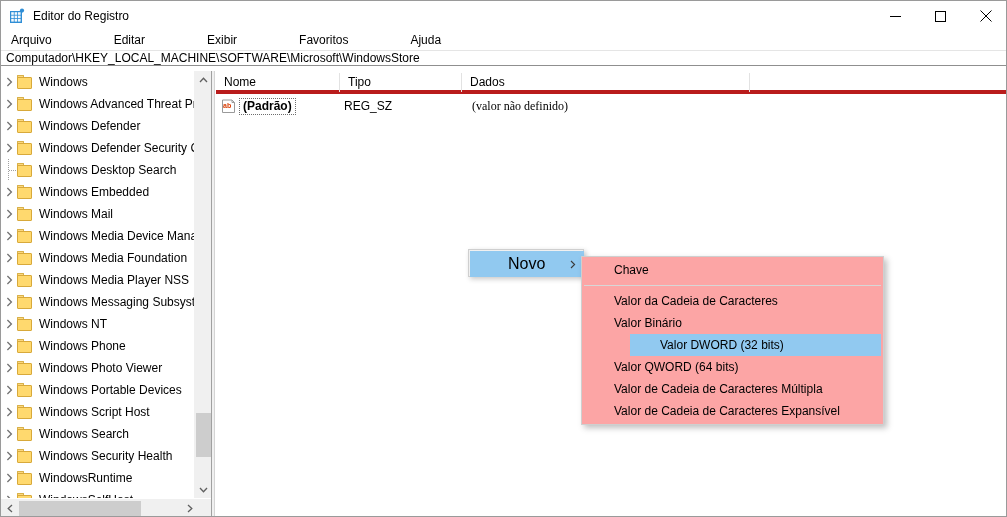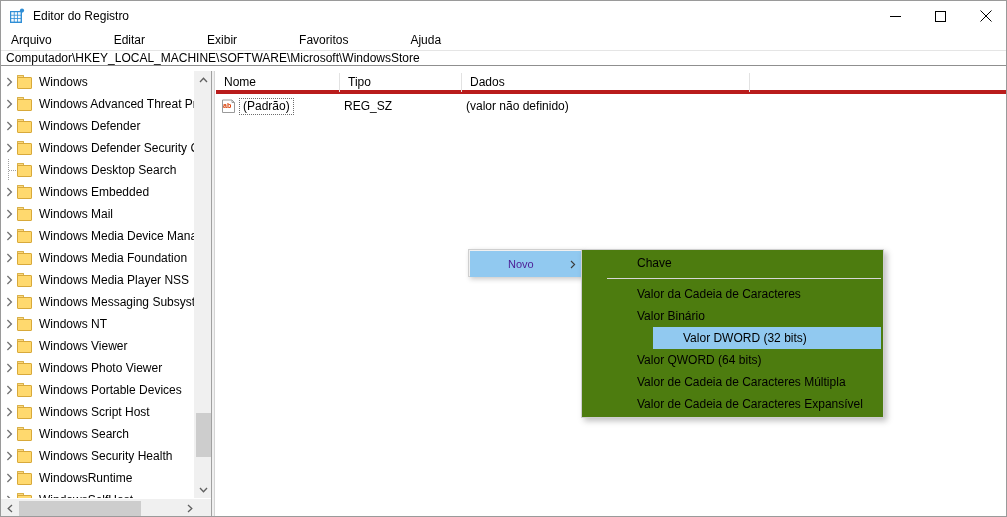--- a/index.html
+++ b/index.html
@@ -324,20 +324,21 @@
   .cell-text {
     font-size: 12px;
     color: #000000;
     line-height: 1;
     padding-bottom: 1px;
   }
   .focus-rect {
     border: 1px dotted #6d6d6d;
     padding: 1px 3px 2px 3px;
     box-sizing: border-box;
+    font-weight: bold;
   }
   .ab-icon {
     width: 16px; height: 15px;
     flex: none;
     margin-right: 2px;
     position: relative;
   }
 
   
   .ctx-parent {
@@ -356,36 +357,35 @@
     width: 114px;
     height: 26px;
     background: #91c9f0;
     display: flex;
     align-items: center;
     justify-content: space-between;
     box-sizing: border-box;
     padding: 0 8px 0 10px;
   }
   .ctx-parent-label {
-    font-size: 11px;
-    color: #4c1d95;
+    font-size: 16px;
+    color: #000000;
     line-height: 1;
     margin-left: 28px;
   }
   .ctx-menu {
     position: absolute;
-    left: 580px; top: 248px;
+    left: 580px; top: 255px;
     width: 303px;
     height: 169px;
-    background: #4d7c0f;
+    background: #fca5a5;
     border: 1px solid #cfcfcf;
     box-sizing: border-box;
     box-shadow: 3px 3px 6px rgba(0,0,0,0.25);
     padding-top: 2px;
-    padding-left: 23px;
   }
   .ctx-item {
     height: 22px;
     margin: 0 2px;
     display: flex;
     align-items: center;
     padding-left: 30px;
     box-sizing: border-box;
   }
   .ctx-item span {
@@ -600,21 +600,21 @@
           <div class="tree-row">
             <div class="expander">
               <svg width="7" height="10" viewBox="0 0 7 10">
                 <path d="M1.4 1 L5.4 5 L1.4 9" stroke="#717171" stroke-width="1.3" fill="none"></path>
               </svg>
             </div>
             <div class="folder">
               <div class="tab"></div>
               <div class="body"></div>
             </div>
-            <div class="tree-label">Windows Viewer</div>
+            <div class="tree-label">Windows Phone</div>
           </div>
           <div class="tree-row">
             <div class="expander">
               <svg width="7" height="10" viewBox="0 0 7 10">
                 <path d="M1.4 1 L5.4 5 L1.4 9" stroke="#717171" stroke-width="1.3" fill="none"></path>
               </svg>
             </div>
             <div class="folder">
               <div class="tab"></div>
               <div class="body"></div>
@@ -751,21 +751,21 @@
             <path d="M1.5 1 L11 1 L13.5 3.5 L13.5 13.5 L1.5 13.5 Z" fill="#ffffff" stroke="#9a9a9a" stroke-width="1"></path>
             <path d="M11 1 L11 3.5 L13.5 3.5" fill="none" stroke="#9a9a9a" stroke-width="1"></path>
             <text x="2" y="8.5" font-family="Liberation Sans, sans-serif" font-size="7" font-weight="bold" fill="#d83b01">ab</text>
           </svg>
         </div>
         <div class="cell-text focus-rect">(Padrão)</div>
       </div>
       <div class="cell" style="left:128px;text-align:right;">
         <div class="cell-text">REG_SZ</div>
       </div>
-      <div class="cell" style="left:250px;">
+      <div class="cell" style="left:256px;font-family:Liberation Serif, serif;">
         <div class="cell-text">(valor não definido)</div>
       </div>
     </div>
   </div>
 
   <div class="ctx-parent">
     <div class="ctx-parent-item">
       <div class="ctx-parent-label">Novo</div>
       <div>
         <svg width="6" height="9" viewBox="0 0 6 9">

